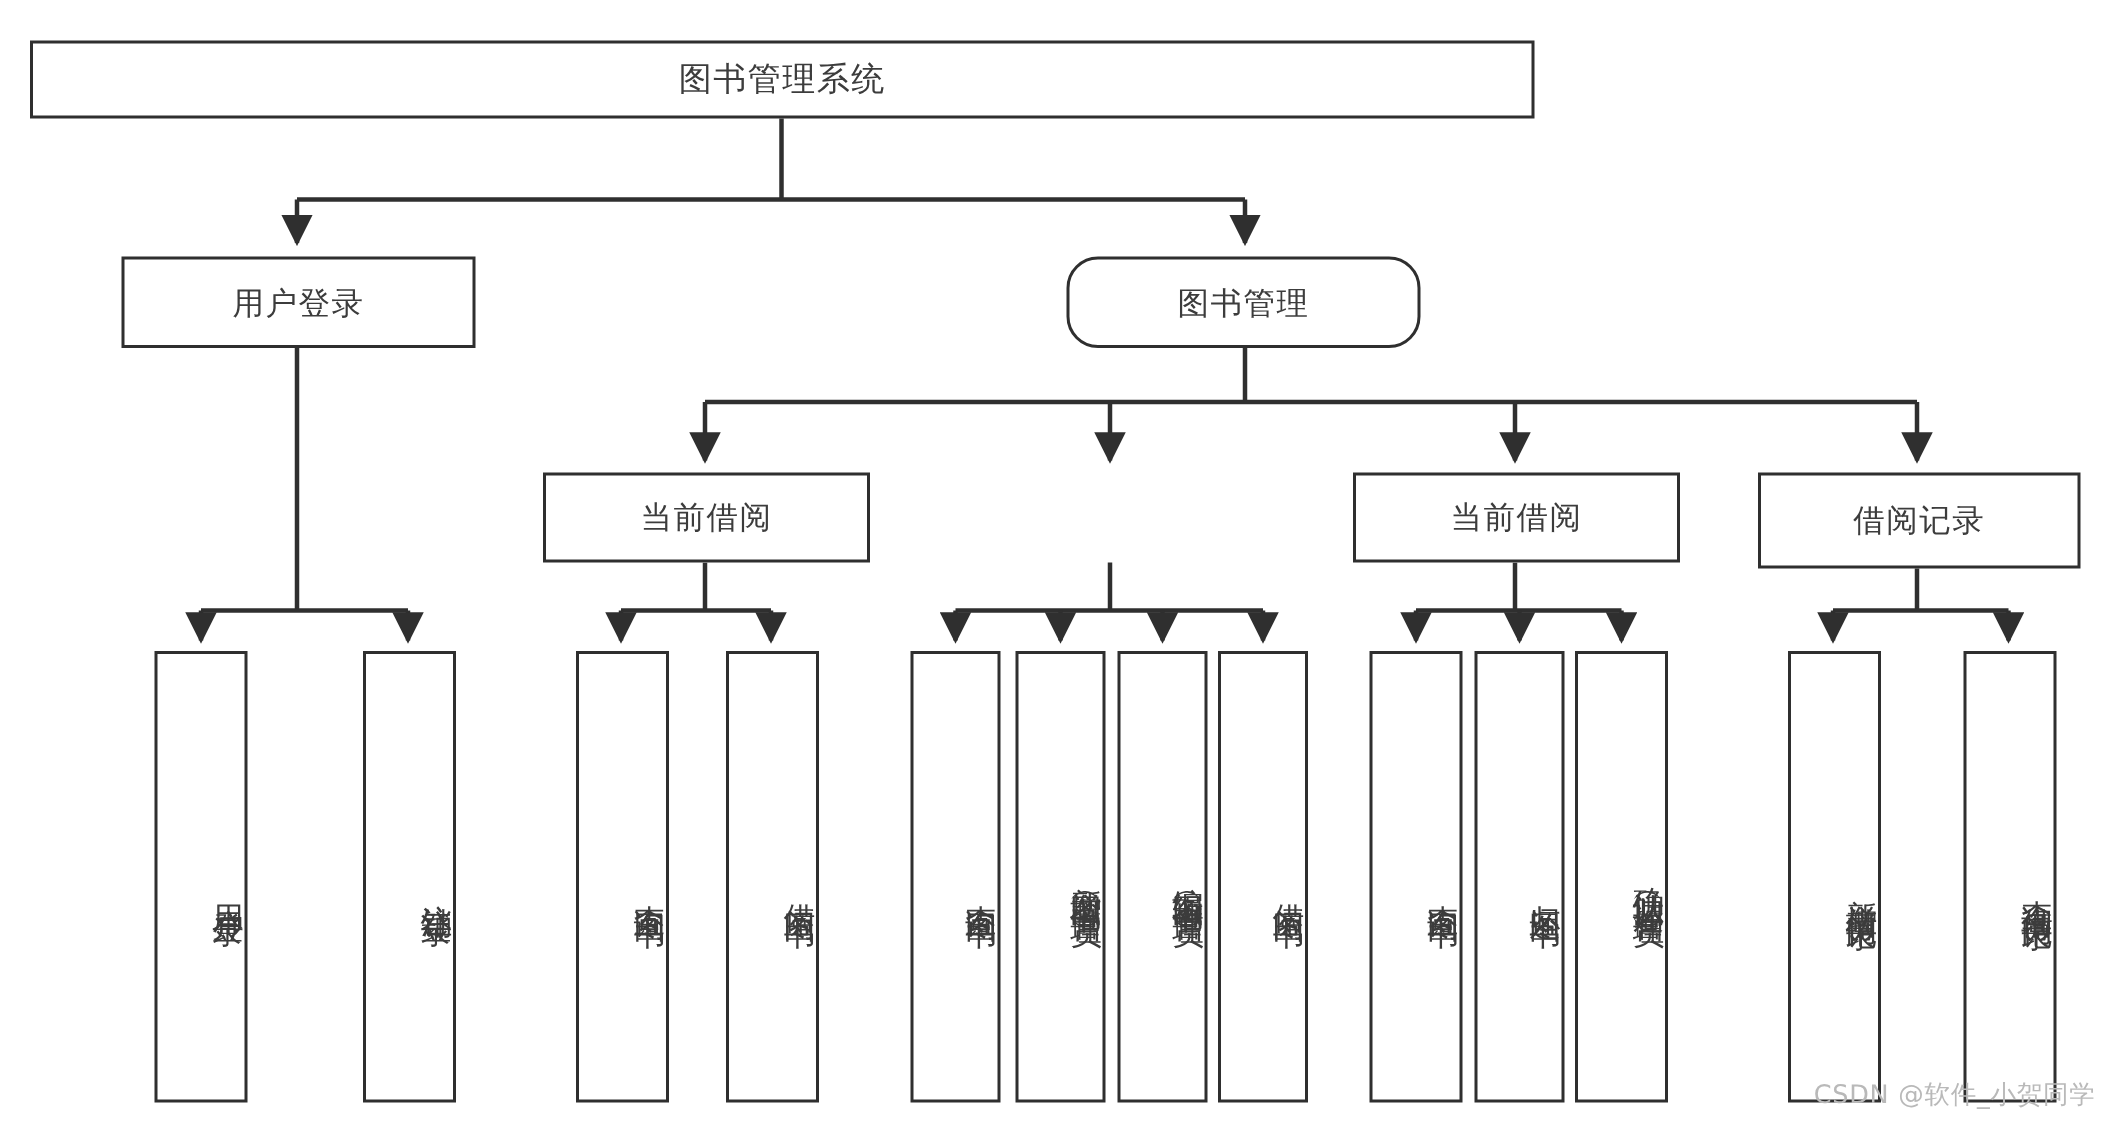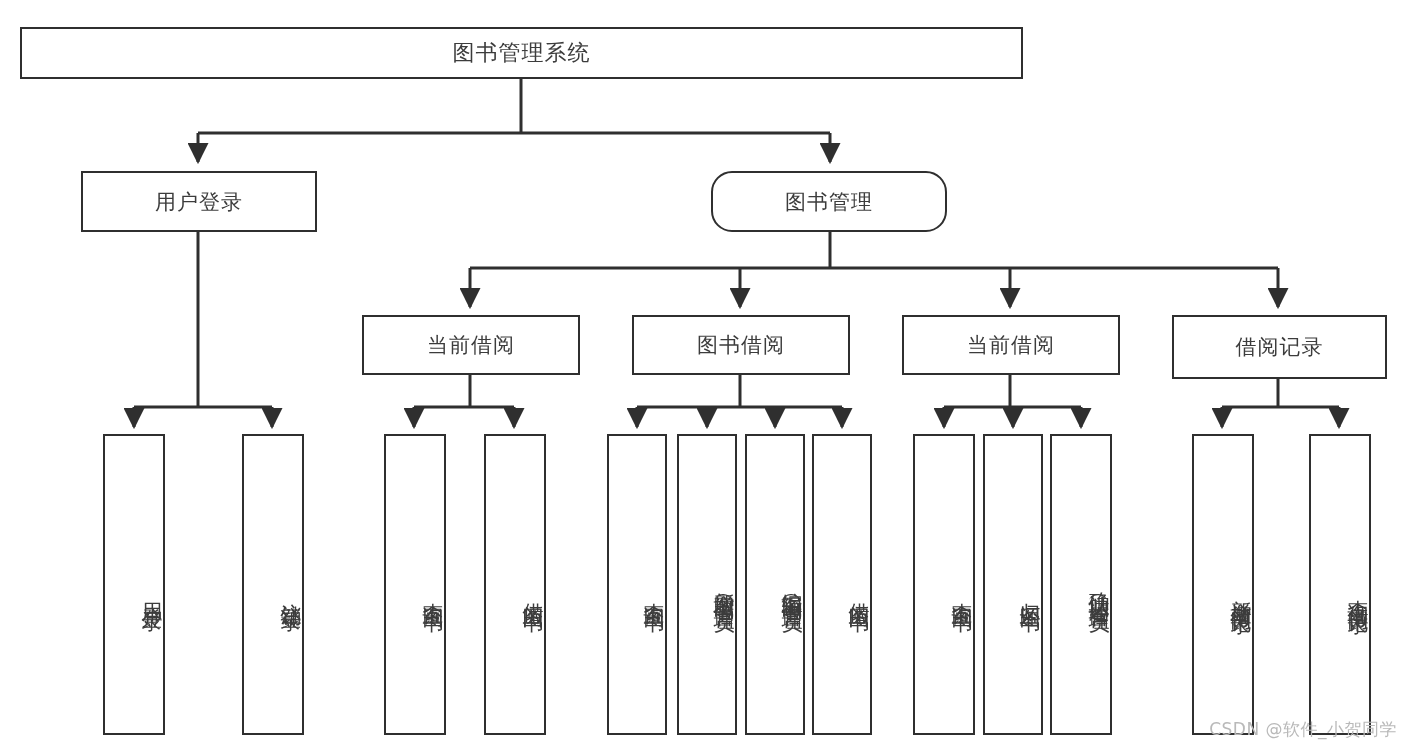--- a/index.html
+++ b/index.html
@@ -136,23 +136,20 @@
   <div class="node horizontal" style="left:81px; top:171px; width:236px; height:61px;">
     <span class="label">用户登录</span>
   </div>
   <div class="node horizontal" style="left:711px; top:171px; width:236px; height:61px;border-radius:21px;">
     <span class="label">图书管理</span>
   </div>
 
   <div class="node horizontal" style="left:362px; top:315px; width:218px; height:60px;">
     <span class="label">当前借阅</span>
   </div>
-  <div class="node horizontal" style="left:632px; top:315px; width:218px; height:60px;">
-    <span class="label">图书借阅</span>
-  </div>
   <div class="node horizontal" style="left:902px; top:315px; width:218px; height:60px;">
     <span class="label">当前借阅</span>
   </div>
   <div class="node horizontal" style="left:1172px; top:315px; width:215px; height:64px;">
     <span class="label">借阅记录</span>
   </div>
 
   <div class="node vertical" style="left:103px; top:434px; width:62px; height:301px;">
     <span class="label">用户登录</span>
   </div>

